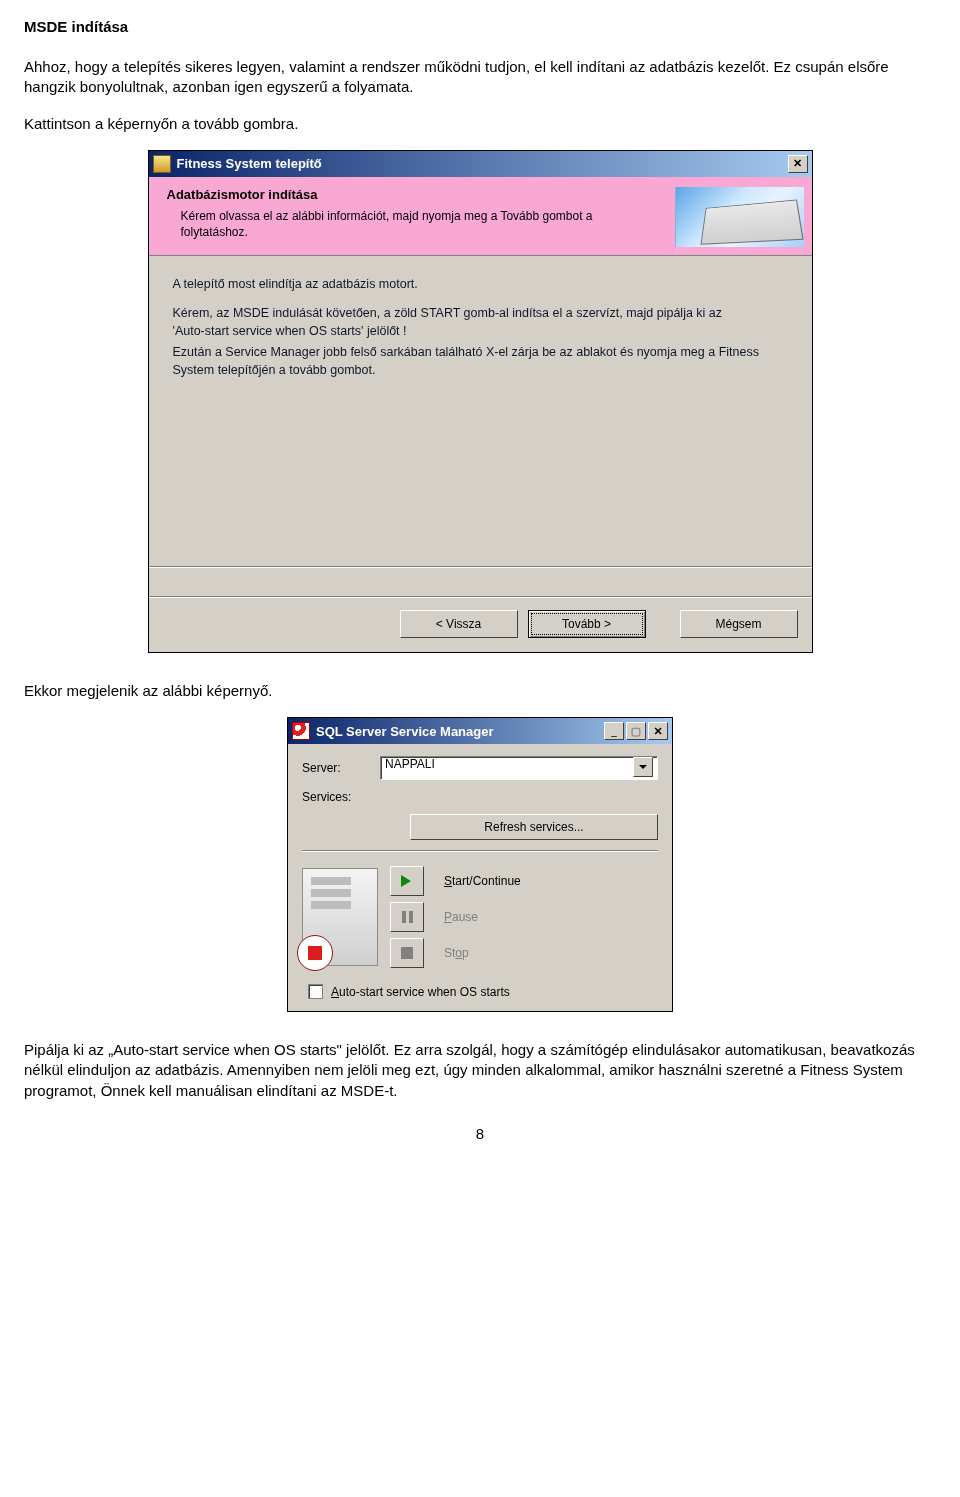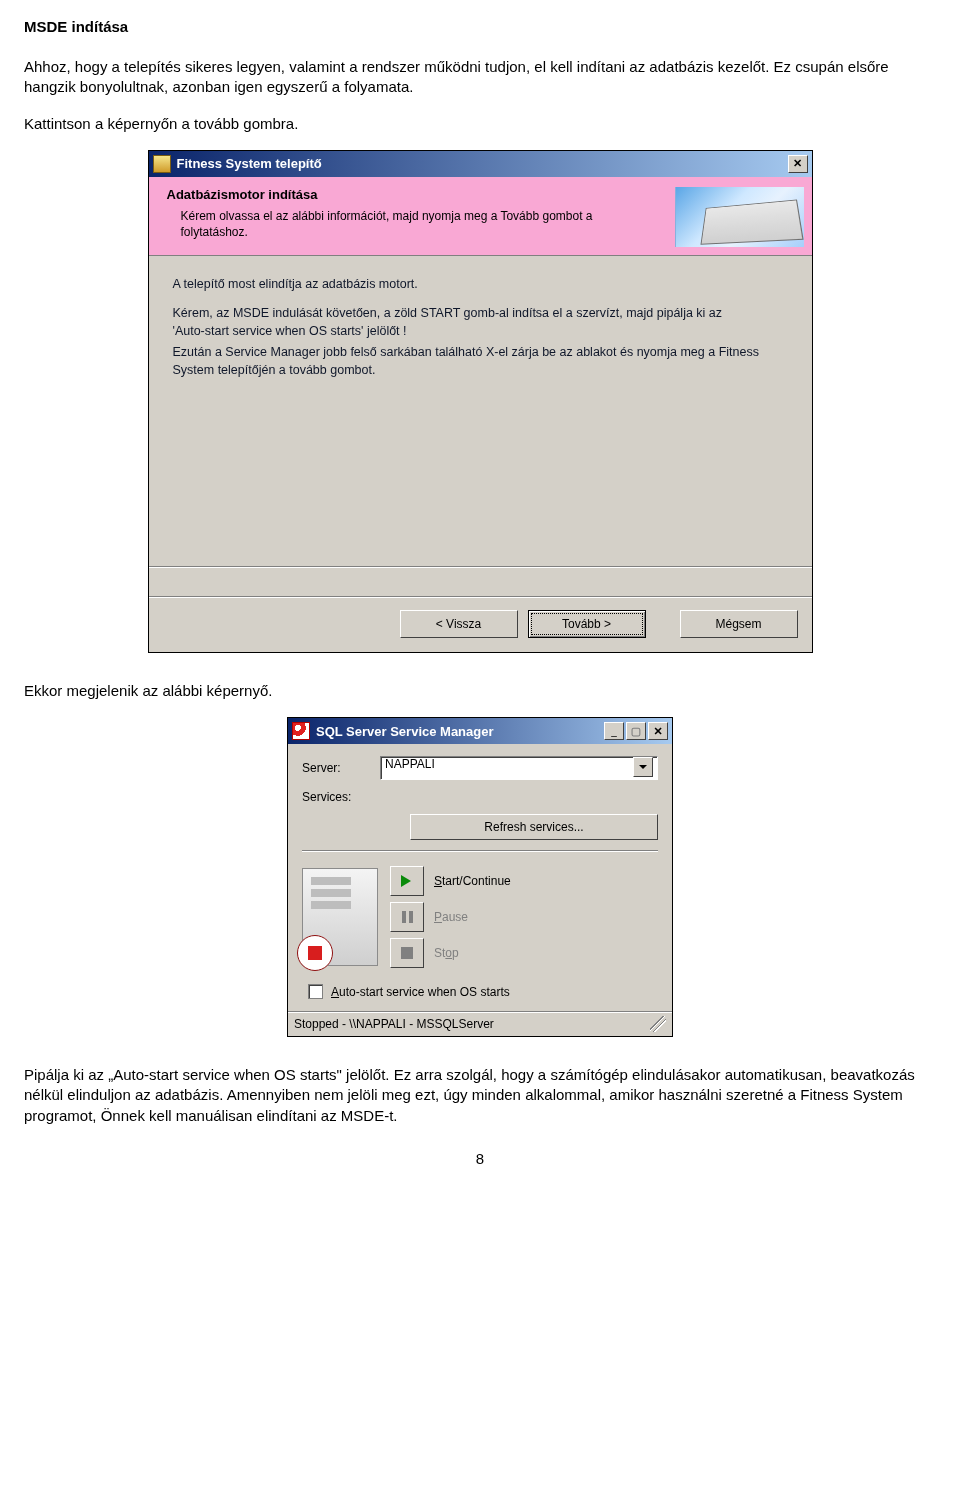--- a/index.html
+++ b/index.html
@@ -147,21 +147,21 @@
     background:#bdbdbd; box-shadow: 0 12px 0 #bdbdbd, 0 24px 0 #bdbdbd;
   }
   .status-dot{
     position:absolute; left:-6px; bottom:-6px; width:34px; height:34px; border-radius:50%;
     background: radial-gradient(circle at 35% 35%, #fff 0 3px, #fff 3px 4px, transparent 4px), #fff;
     border:1px solid #8e1111;
     display:flex;align-items:center;justify-content:center;
   }
   .status-dot::after{content:"";width:14px;height:14px;background:#d81e1e;}
   .ctrls{ display:flex; flex-direction:column; gap:6px; }
-  .crow{ display:flex; align-items:center; gap:10px;}
+  .crow{ display:flex; align-items:center; gap:20px;}
   .ico-btn{
     width:32px;height:28px;background:#d4d0c8;
     border:1px solid #fff;border-right-color:#404040;border-bottom-color:#404040;
     display:flex;align-items:center;justify-content:center;
   }
   .tri-play{width:0;height:0;border:6px solid transparent;border-left:10px solid #0a8a0a;margin-left:4px;}
   .pause-g{display:flex;gap:3px;} .pause-g span{width:4px;height:12px;background:#808080;}
   .stop-g{width:12px;height:12px;background:#808080;}
   .clabel{font-size:12px;color:#000;}
   .clabel.dis{color:#808080;}
@@ -279,21 +279,17 @@
         </div>
       </div>
     </div>
 
     <div class="chk-row">
       <div class="chk"></div>
       <div><u>A</u>uto-start service when OS starts</div>
     </div>
   </div>
 
-  <div class="statusbar">
-    <span>Stopped - \\NAPPALI - MSSQLServer</span>
-    <div class="grip"></div>
-  </div>
 </div>
 
 <p class="doc-p">Pipálja ki az „Auto-start service when OS starts" jelölőt. Ez arra szolgál, hogy a számítógép elindulásakor automatikusan, beavatkozás nélkül elinduljon az adatbázis. Amennyiben nem jelöli meg ezt, úgy minden alkalommal, amikor használni szeretné a Fitness System programot, Önnek kell manuálisan elindítani az MSDE-t.</p>
 
 <div class="page-num">8</div>
 
 </body></html>

